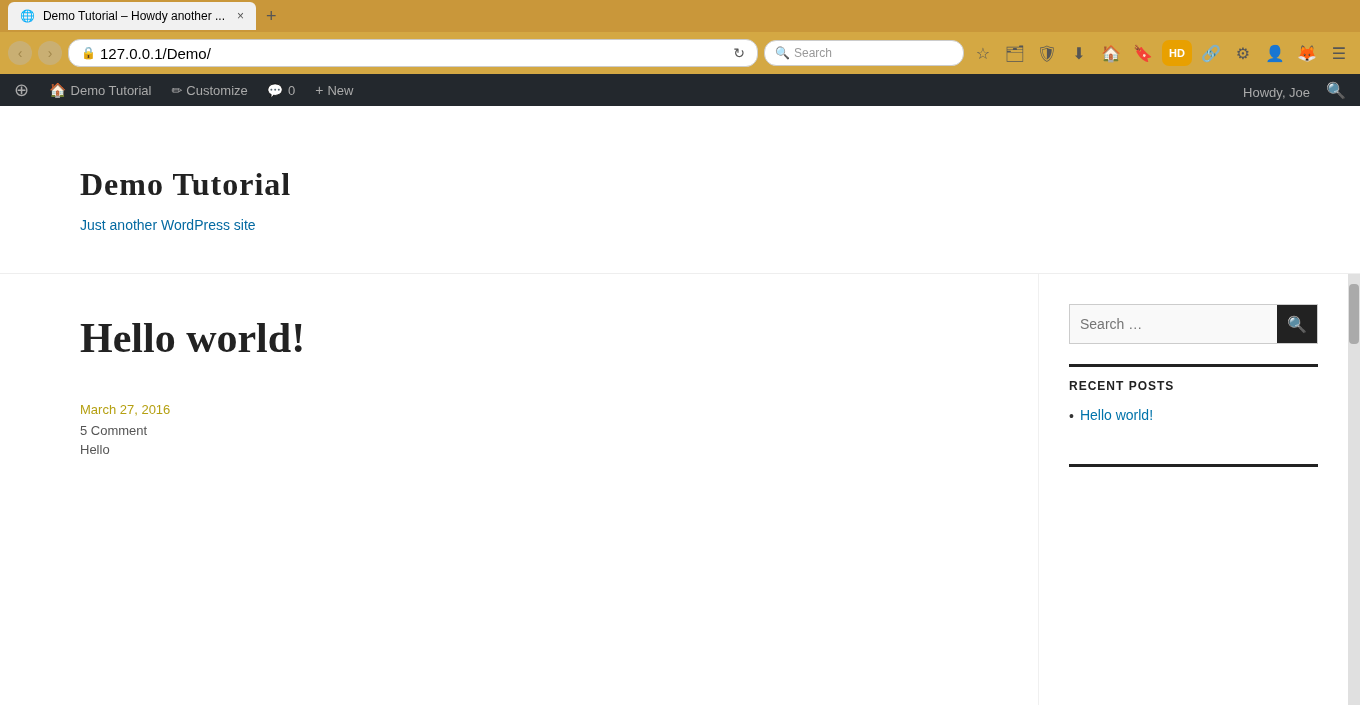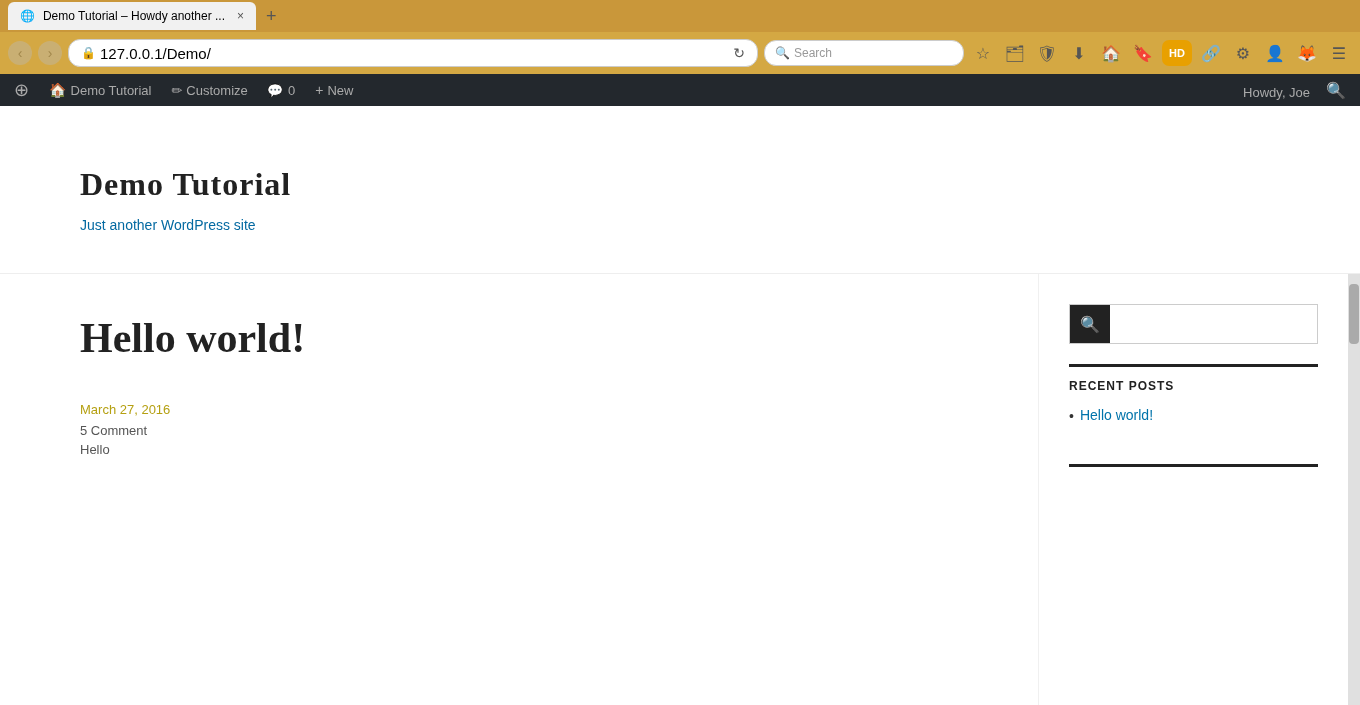--- a/index.html
+++ b/index.html
@@ -383,20 +383,21 @@
             <p class="post-date">March 27, 2016</p>
             <p class="post-comments">5 Comment</p>
             <p class="post-edit">Hello</p>
           </div>
         </div>
       </div>
 
       <div class="sidebar">
         <div class="sidebar-search-section">
           <div class="sidebar-search-box">
+            <input class="sidebar-search-input" type="text" placeholder="Search …" style="">
             <button class="sidebar-search-btn">🔍</button>
           </div>
         </div>
         <hr class="sidebar-divider">
         <div>
           <h3 class="sidebar-section-title">RECENT POSTS</h3>
           <ul class="recent-posts-list">
             <li>
               <a href="#">Hello world!</a>
             </li>

